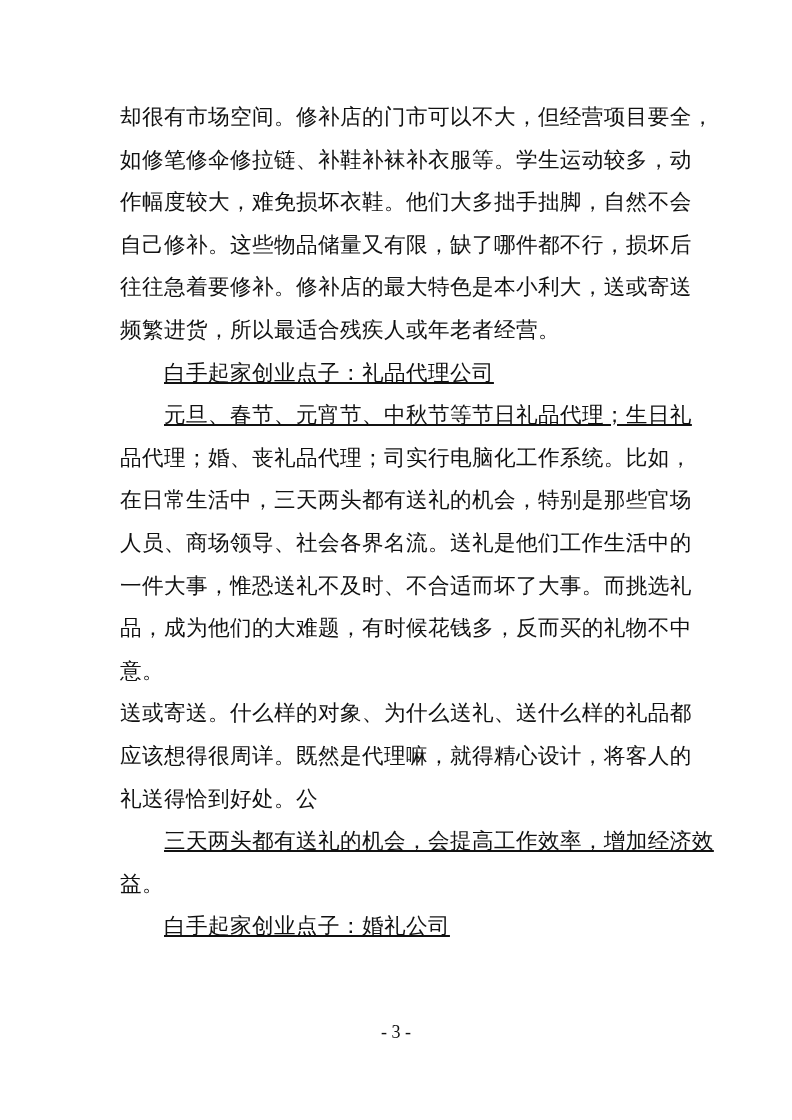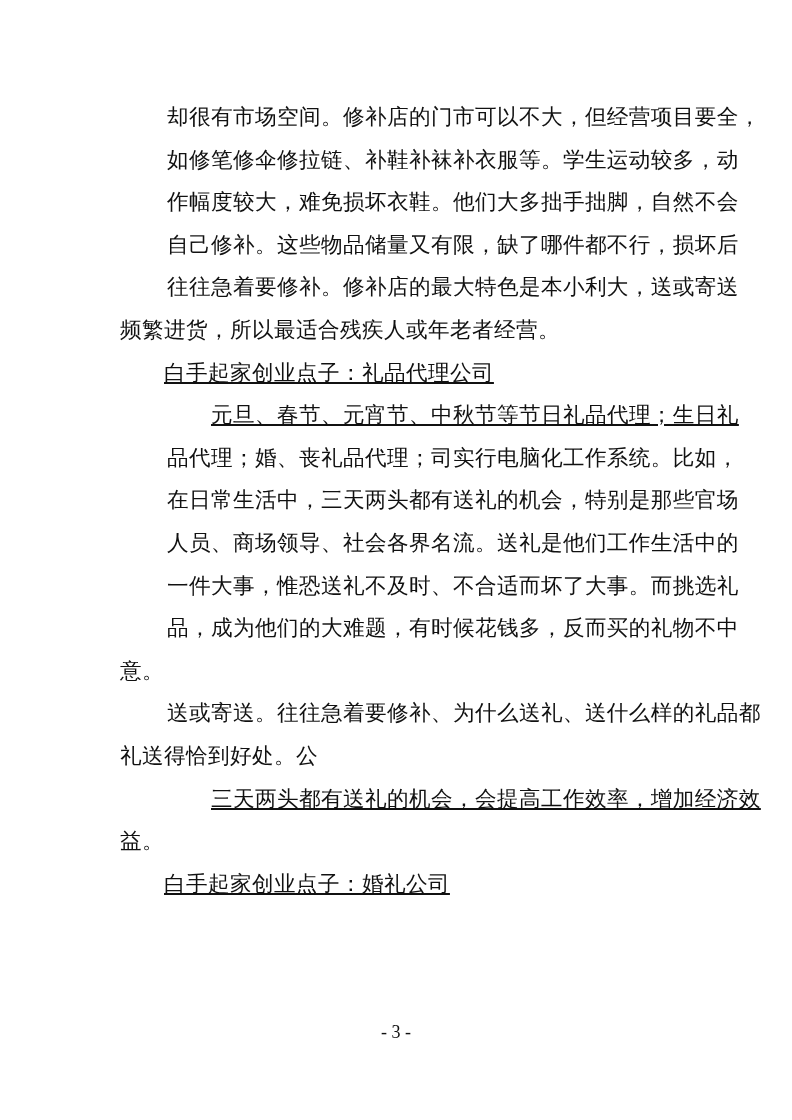--- a/index.html
+++ b/index.html
@@ -28,21 +28,20 @@
       white-space: nowrap;
       letter-spacing: 0.4px;
     }
     .line.indent {
       padding-left: 44px;
       text-decoration: underline;
     }
     .line.just {
       text-align: justify;
       text-align-last: justify;
-      margin-left: 47px;
     }
     .page-number {
       position: absolute;
       left: 0;
       width: 792px;
       top: 1022px;
       text-align: center;
       font-family: "Liberation Serif", serif;
       font-size: 18px;
       color: #111111;
@@ -59,20 +58,21 @@
   <div class="line just">往往急着要修补。修补店的最大特色是本小利大，送或寄送</div>
   <div class="line">频繁进货，所以最适合残疾人或年老者经营。</div>
   <div class="line indent">白手起家创业点子：礼品代理公司</div>
   <div class="line indent just">元旦、春节、元宵节、中秋节等节日礼品代理；生日礼</div>
   <div class="line just">品代理；婚、丧礼品代理；司实行电脑化工作系统。比如，</div>
   <div class="line just">在日常生活中，三天两头都有送礼的机会，特别是那些官场</div>
   <div class="line just">人员、商场领导、社会各界名流。送礼是他们工作生活中的</div>
   <div class="line just">一件大事，惟恐送礼不及时、不合适而坏了大事。而挑选礼</div>
   <div class="line just">品，成为他们的大难题，有时候花钱多，反而买的礼物不中</div>
   <div class="line">意。</div>
-  <div class="line just">送或寄送。往往急着要修补、为什么送礼、送什么样的礼品都</div>
+  <div class="line just">送或寄送。什么样的对象、为什么送礼、送什么样的礼品都</div>
+  <div class="line just">应该想得很周详。既然是代理嘛，就得精心设计，将客人的</div>
   <div class="line">礼送得恰到好处。公</div>
   <div class="line indent just">三天两头都有送礼的机会，会提高工作效率，增加经济效</div>
   <div class="line">益。</div>
   <div class="line indent">白手起家创业点子：婚礼公司</div>
 </div>
 
 <div class="page-number">- 3 -</div>
 
 </body></html>

